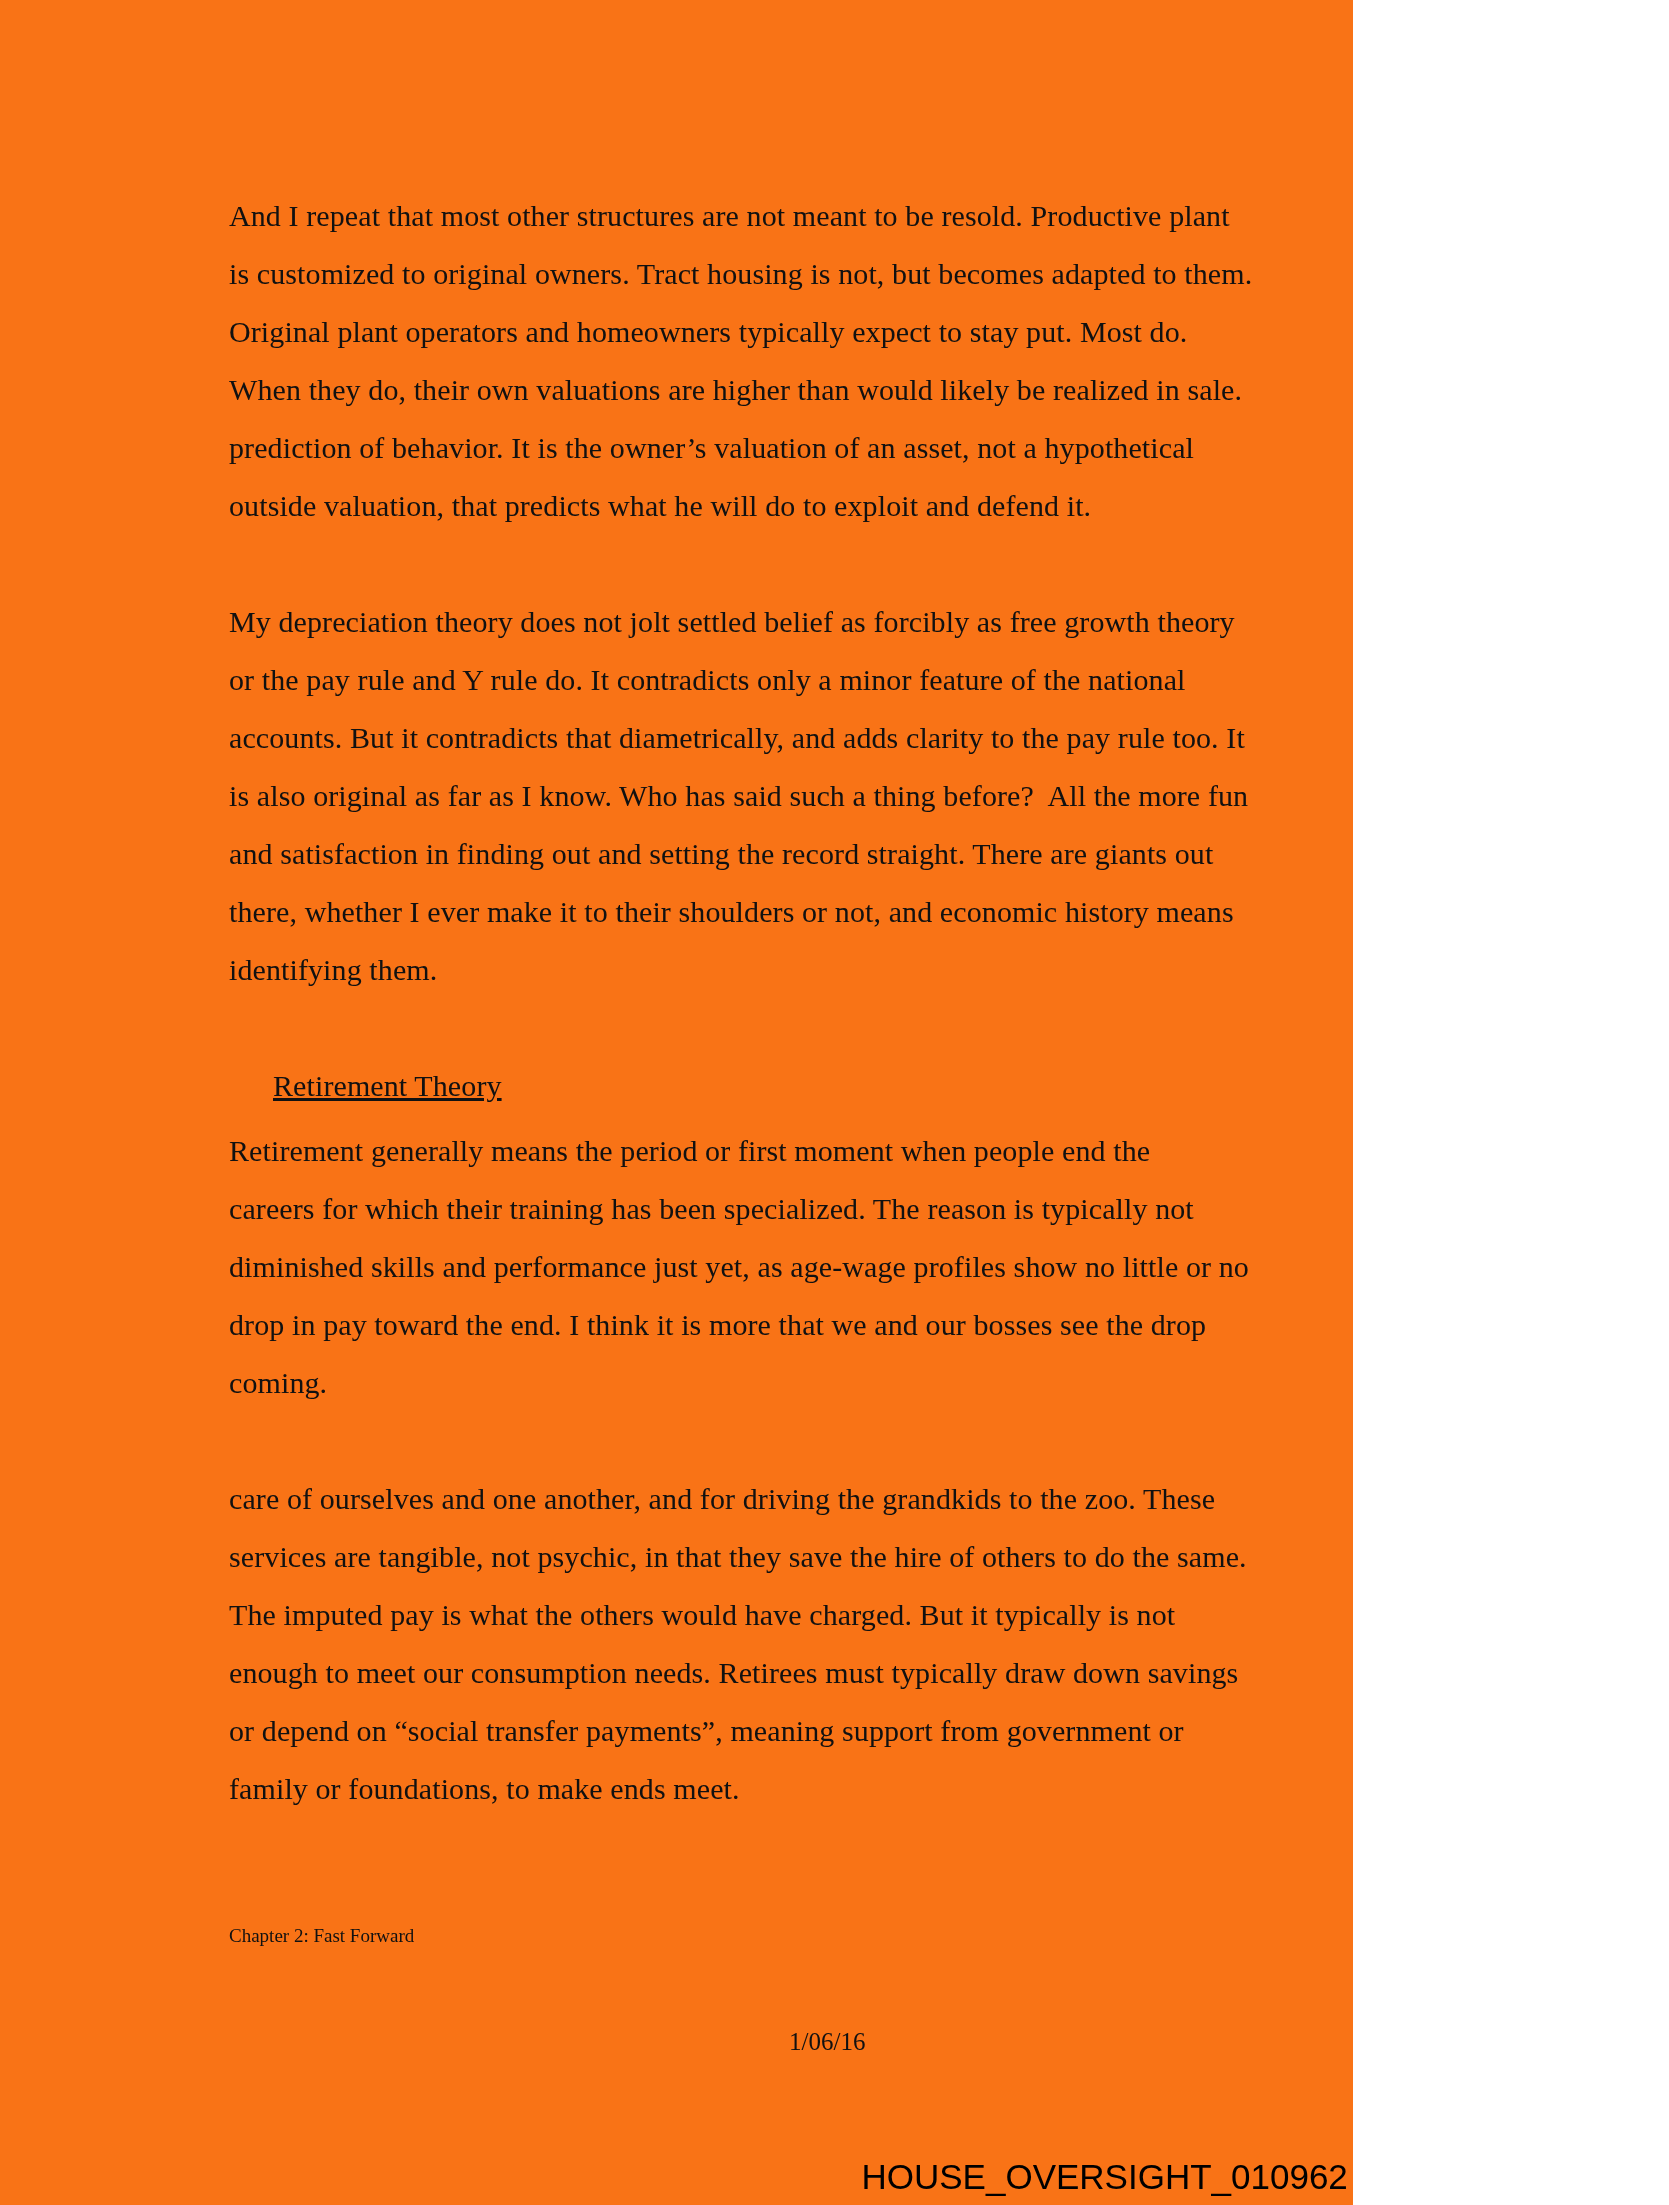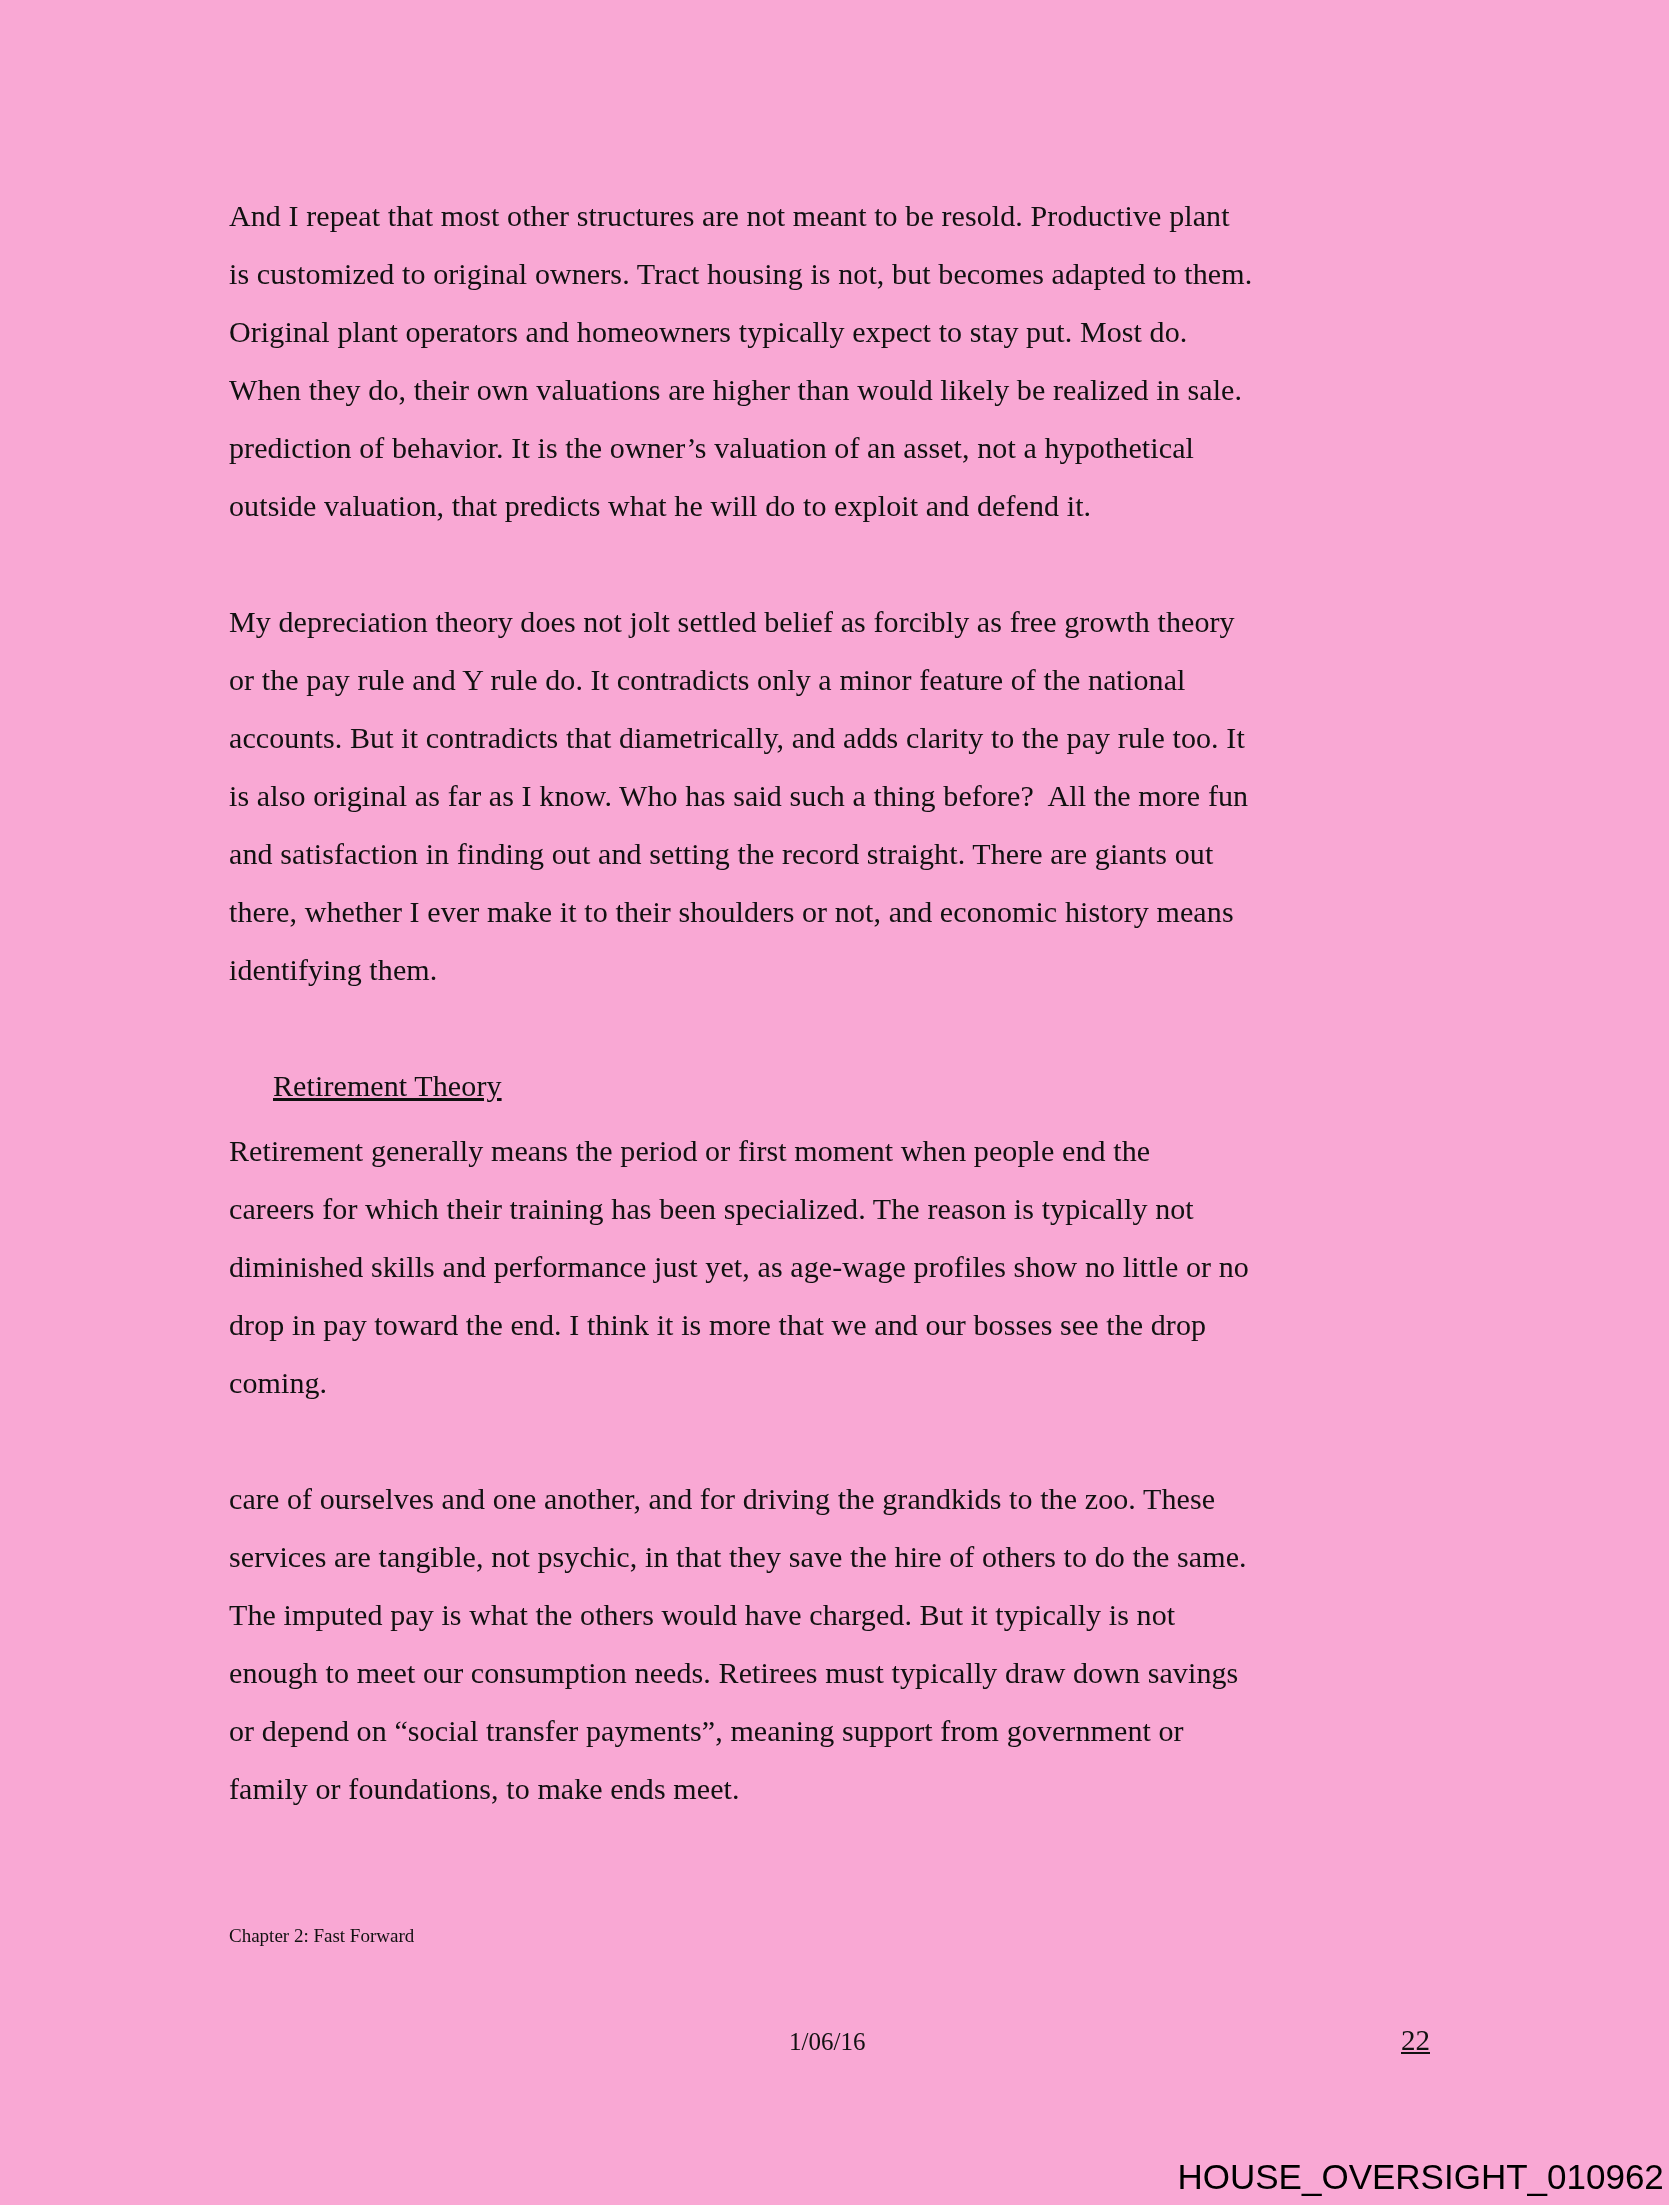--- a/index.html
+++ b/index.html
@@ -2,23 +2,23 @@
 <html style="font-size:10.5px"><head>
 <meta charset="utf-8">
 <style>
   html, body {
     margin: 0;
     padding: 0;
     background: #ffffff;
   }
   .page {
     position: relative;
-    width: 1669px;
+    width: 1353px;
     height: 2205px;
-    background: #f9a8d4;
+    background: #f97316;
     font-family: "Liberation Serif", "DejaVu Serif", serif;
     color: #111111;
     overflow: hidden;
   }
   .doc-body {
     position: absolute;
     left: 229px;
     top: 187px;
     width: 1231px;
   }

